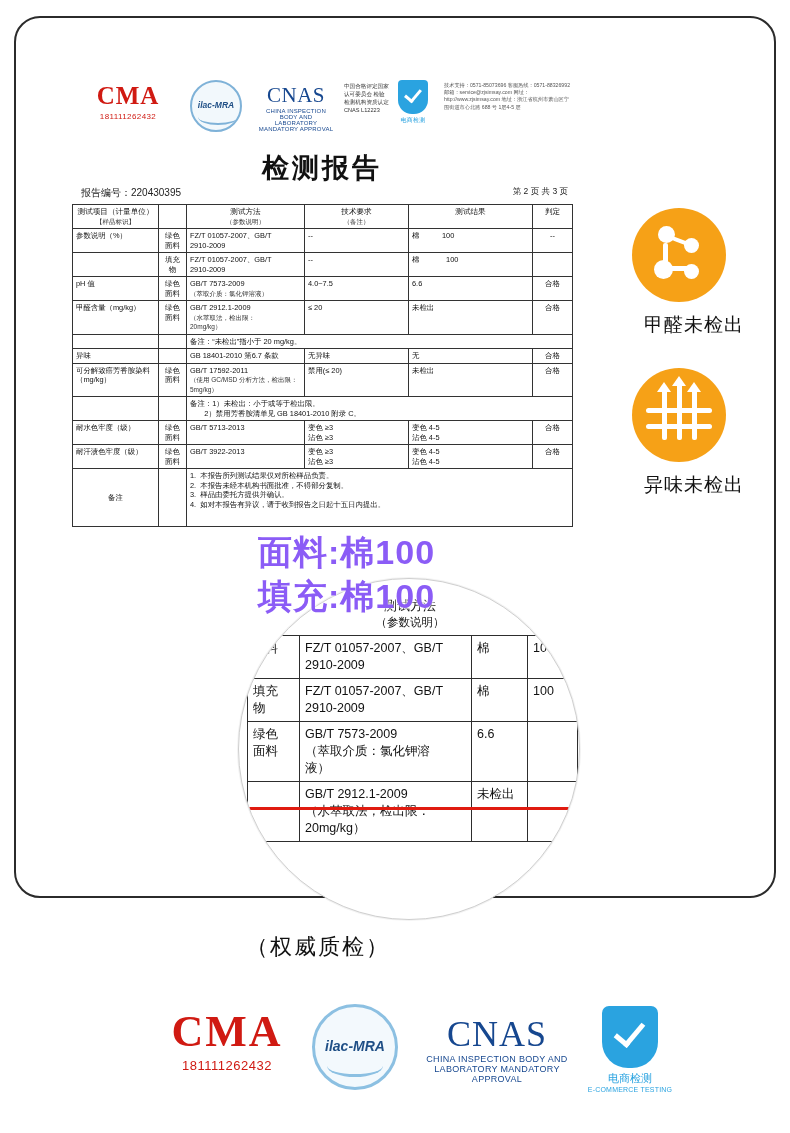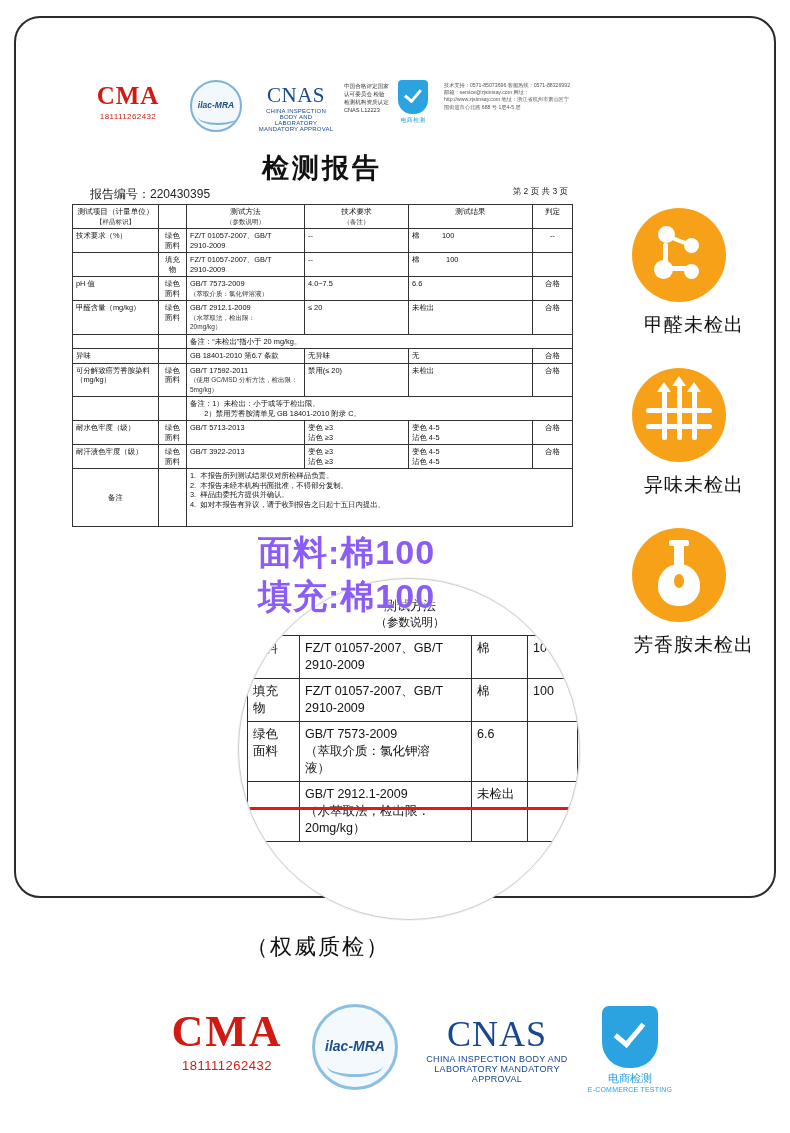--- a/index.html
+++ b/index.html
@@ -108,22 +108,22 @@
   }
   
   .rtitle {
     position: absolute; left: 0; top: 86px; width: 520px;
     text-align: center;
     font-family: "Liberation Serif", serif;
     font-size: 27px; font-weight: bold; color: #111;
     letter-spacing: 3px;
   }
   .rno {
-    position: absolute; left: 28px; top: 122px;
-    font-size: 12px; color: #222;
+    position: absolute; left: 19px; top: 122px;
+    font-size: 10px; color: #222;
   }
   .rpage {
     position: absolute; right: 14px; top: 122px;
     font-size: 8.5px; color: #222;
   }
   
   table.main {
     position: absolute; left: 10px; top: 140px;
     width: 500px;
     border-collapse: collapse;
@@ -379,21 +379,21 @@
         <tbody>
             <tr>
           <th class="c1">测试项目（计量单位）<span class="sub">【样品标识】</span></th>
           <th class="c2"></th>
           <th class="c3">测试方法<span class="sub">（参数说明）</span></th>
           <th class="c4">技术要求<span class="sub">（备注）</span></th>
           <th class="c5">测试结果</th>
           <th class="c6">判定</th>
         </tr>
         <tr>
-          <td class="c1">技术要求（%）</td>
+          <td class="c1">参数说明（%）</td>
           <td class="c2 ctr">绿色<br>面料</td>
           <td class="c3">FZ/T 01057-2007、GB/T<br>2910-2009</td>
           <td class="c4">--</td>
           <td class="c5">棉&nbsp;&nbsp;&nbsp;&nbsp;&nbsp;&nbsp;&nbsp;&nbsp;&nbsp;&nbsp;&nbsp;100</td>
           <td class="c6 ctr">--</td>
         </tr>
         <tr>
           <td class="c1"></td>
           <td class="c2 ctr">填充<br>物</td>
           <td class="c3">FZ/T 01057-2007、GB/T<br>2910-2009</td>
@@ -545,31 +545,20 @@
             <div class="tip t1"></div>
               <div class="tip t2"></div>
               <div class="tip t3"></div>
             <div class="line l1"></div>
               <div class="line l2"></div>
           </div>
         </div>
         <div class="lab">异味未检出</div>
       </div>
 
-      <div class="feat">
-        <div class="circle">
-          <div class="ic-flask">
-            <div class="rim"></div>
-              <div class="neck"></div>
-              <div class="body"></div>
-              <div class="drop"></div>
-          </div>
-        </div>
-        <div class="lab">芳香胺未检出</div>
-      </div>
 
     </div>
 
   </div>
 
   <div class="auth">（权威质检）</div>
 
   <div class="bottom">
     <div class="b-cma">
       <div class="m">CMA</div>

